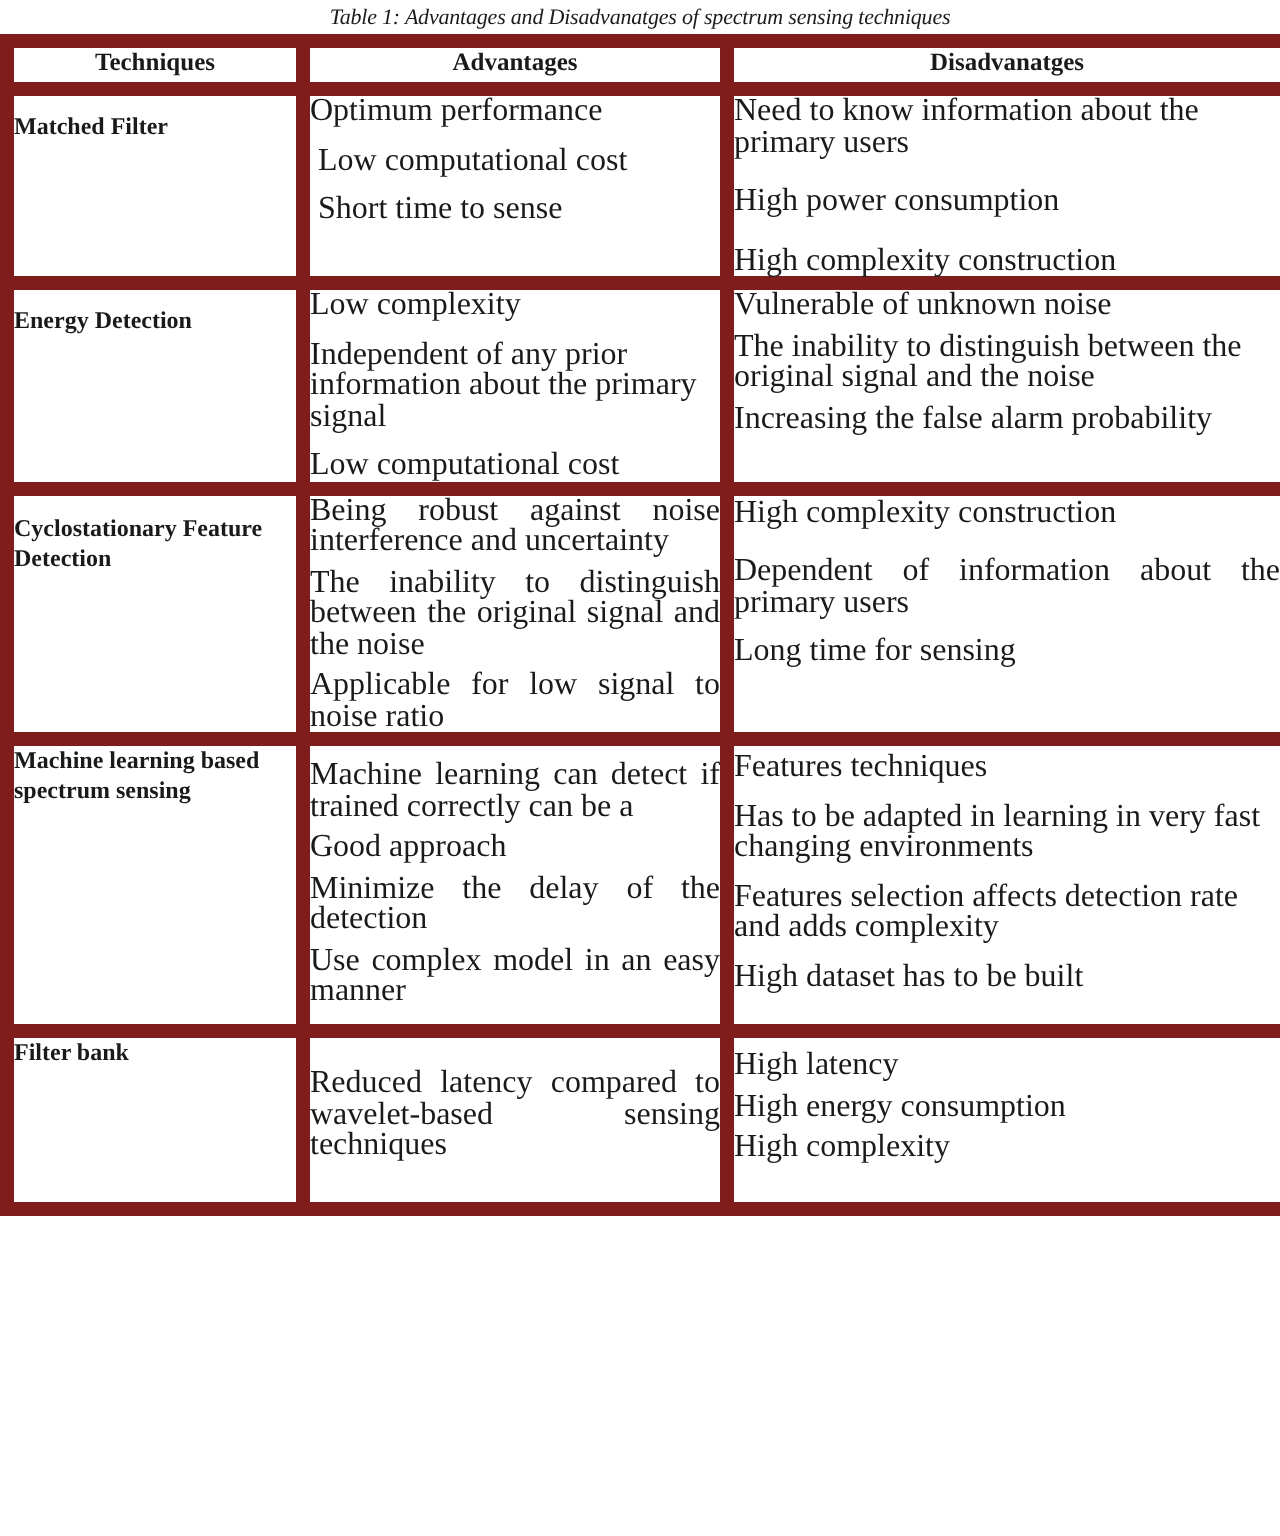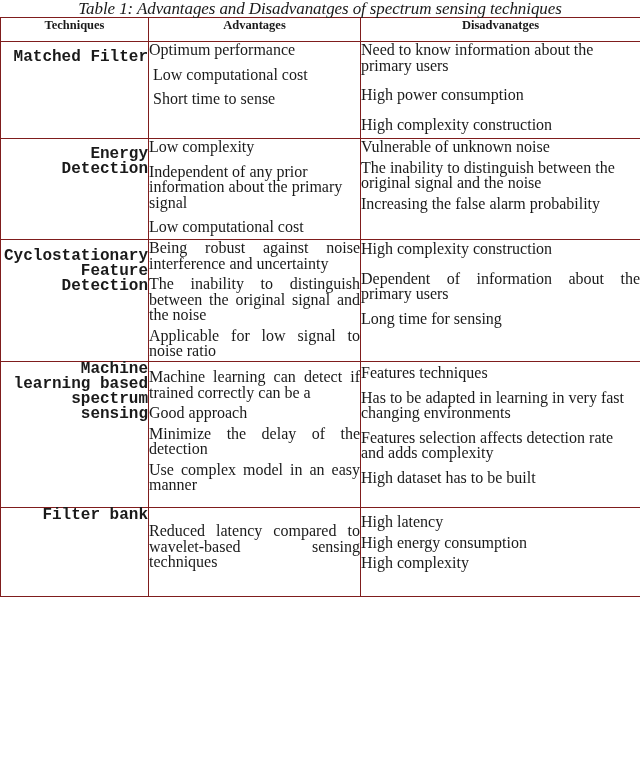--- a/index.html
+++ b/index.html
@@ -17,67 +17,66 @@
 
   .page {
     width: 640px;
     height: 768px;
     position: relative;
     box-sizing: border-box;
   }
 
   .table-caption {
     font-style: italic;
-    font-size: 17px;
+    font-size: 11px;
     text-align: center;
     line-height: 16px;
     height: 17px;
     padding-top: 1px;
     box-sizing: border-box;
     white-space: nowrap;
     letter-spacing: -0.1px;
   }
 
   table.sensing-table {
     border-collapse: collapse;
     table-layout: fixed;
     width: 640px;
     border: 0;
   }
 
   table.sensing-table td,
   table.sensing-table th {
-    border: 1px solid #7f1d1d;
+    border: 7px solid #7f1d1d;
     vertical-align: top;
     padding: 0;
     box-sizing: border-box;
   }
 
   
   col.c-tech { width: 148px; }
   col.c-adv  { width: 212px; }
   col.c-dis  { width: 280px; }
 
   thead th {
     text-align: center;
     font-weight: bold;
     font-size: 12.5px;
     height: 24px;
     vertical-align: middle;
     padding: 0 2px;
   }
 
   td.tech-cell {
-    text-align: right;
+    text-align: left;
     vertical-align: middle;
     font-weight: bold;
-    font-size: 16px;
+    font-size: 12px;
     line-height: 15px;
     padding: 2px 4px;
-    font-family: Liberation Mono, monospace;
   }
 
   td.body-cell {
     font-size: 16px;
     line-height: 15.5px;
     padding: 4px 7px 4px 8px;
   }
 
   td.body-cell.justify .para {
     text-align: justify;

